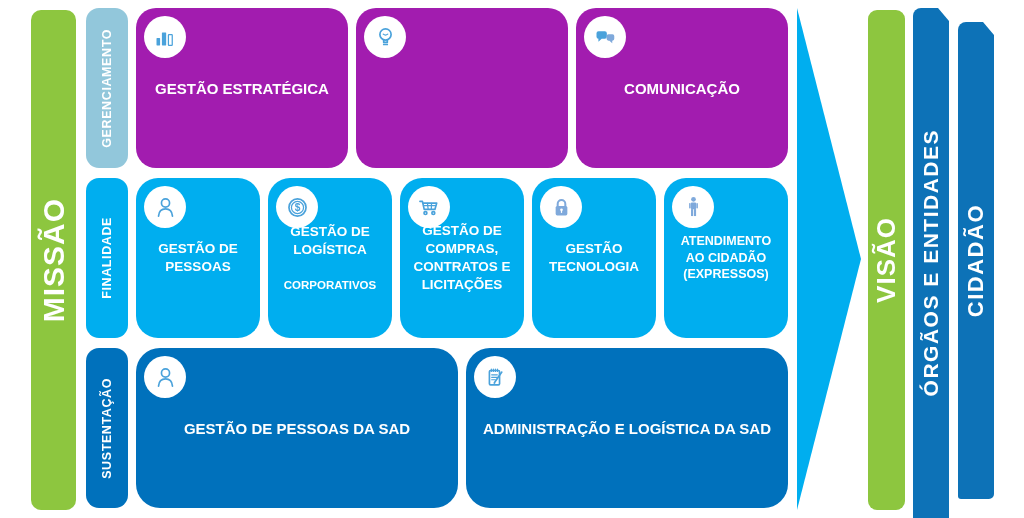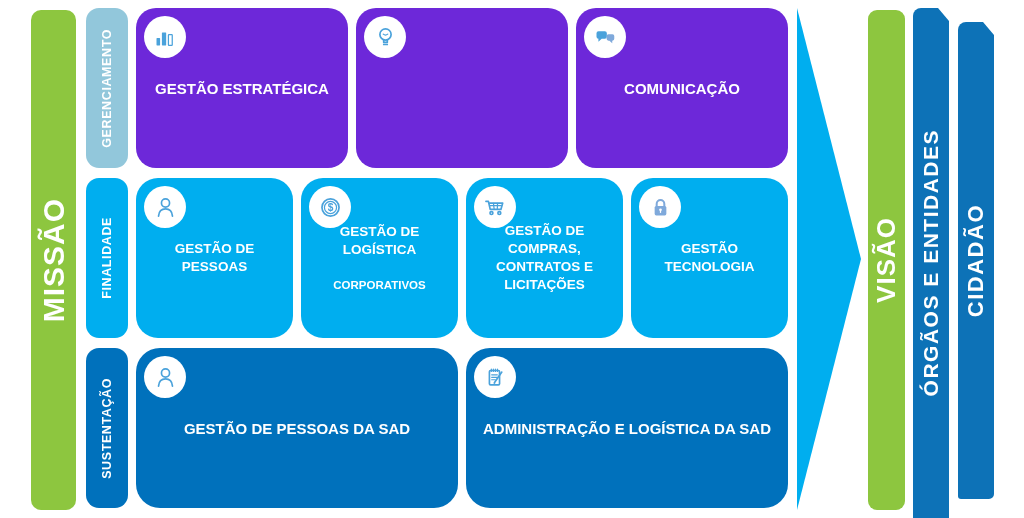--- a/index.html
+++ b/index.html
@@ -18,21 +18,21 @@
   .rowlabel .vtext{font-size:12.5px;letter-spacing:.6px;}
   .lbl-ger{top:8px;height:160px;background:#92C7DB;}
   .lbl-fin{top:178px;height:160px;background:#00AEEF;}
   .lbl-sus{top:348px;height:160px;background:#0071BC;}
 
   
   .row{position:absolute;left:136px;width:652px;height:160px;display:flex;gap:8px;}
   .row1{top:8px;}  .row2{top:178px;}  .row3{top:348px;}
   .box{position:relative;flex:1;display:flex;flex-direction:column;align-items:center;
        justify-content:center;text-align:center;color:#fff;font-weight:bold;}
-  .row1 .box{background:#6d28d9;border-radius:20px;font-size:15px;padding:0 14px;}
+  .row1 .box{background:#a21caf;border-radius:20px;font-size:15px;padding:0 14px;}
   .row2 .box{background:#00AEEF;border-radius:22px;font-size:13.5px;padding:0 12px;line-height:1.35;}
   .row3 .box{background:#0071BC;border-radius:24px;font-size:15px;padding:0 14px;line-height:1.4;}
   .box .sub{font-size:11.5px;margin-top:19px;}
   .box .small{font-size:12.5px;}
 
   
   .badge{position:absolute;top:8px;left:8px;width:42px;height:42px;border-radius:50%;
          background:#fff;display:flex;align-items:center;justify-content:center;}
   .badge svg{width:27px;height:27px;}
   .s{fill:none;stroke:#4AA2DB;stroke-width:1.5;stroke-linecap:round;stroke-linejoin:round;}
@@ -149,20 +149,33 @@
       <span class="badge">
         <svg viewBox="0 0 24 24">
           <path class="s2" d="M8.6 11V8.8a3.4 3.4 0 0 1 6.8 0V11"></path>
           <rect class="f2" x="6.8" y="10.6" width="10.4" height="8.4" rx="1.4"></rect>
           <circle cx="12" cy="14" r="1.2" fill="#ffffff"></circle>
           <rect x="11.45" y="14.4" width="1.1" height="2.4" fill="#ffffff"></rect>
         </svg>
       </span>
       <span>GESTÃO TECNOLOGIA</span>
     </div>
+    <div class="box small">
+      <span class="badge">
+        <svg viewBox="0 0 24 24">
+          <circle class="f2" cx="12" cy="4.7" r="2.1"></circle>
+          <rect class="f2" x="9.4" y="7.6" width="5.2" height="6" rx="1.3"></rect>
+          <rect class="f2" x="8.1" y="8" width="1.2" height="4.8" rx="0.6"></rect>
+          <rect class="f2" x="14.7" y="8" width="1.2" height="4.8" rx="0.6"></rect>
+          <rect class="f2" x="9.8" y="13.4" width="1.9" height="6.2"></rect>
+          <rect class="f2" x="12.4" y="13.4" width="1.9" height="6.2"></rect>
+        </svg>
+      </span>
+      <span class="small">ATENDIMENTO AO CIDADÃO (EXPRESSOS)</span>
+    </div>
   </div>
 
   <div class="row row3">
     <div class="box">
       <span class="badge">
         <svg viewBox="0 0 24 24">
           <circle class="s" cx="12" cy="8" r="3.6"></circle>
           <path class="s" d="M5.8 19.6c.4-4.2 3-6.3 6.2-6.3s5.8 2.1 6.2 6.3"></path>
         </svg>
       </span>

